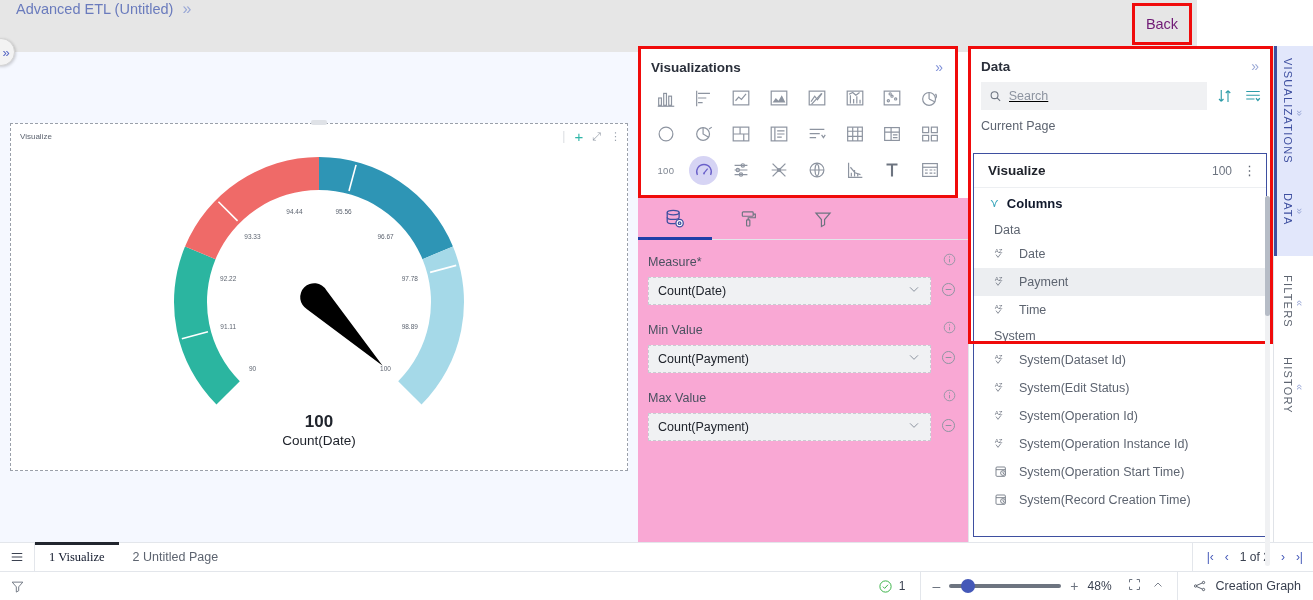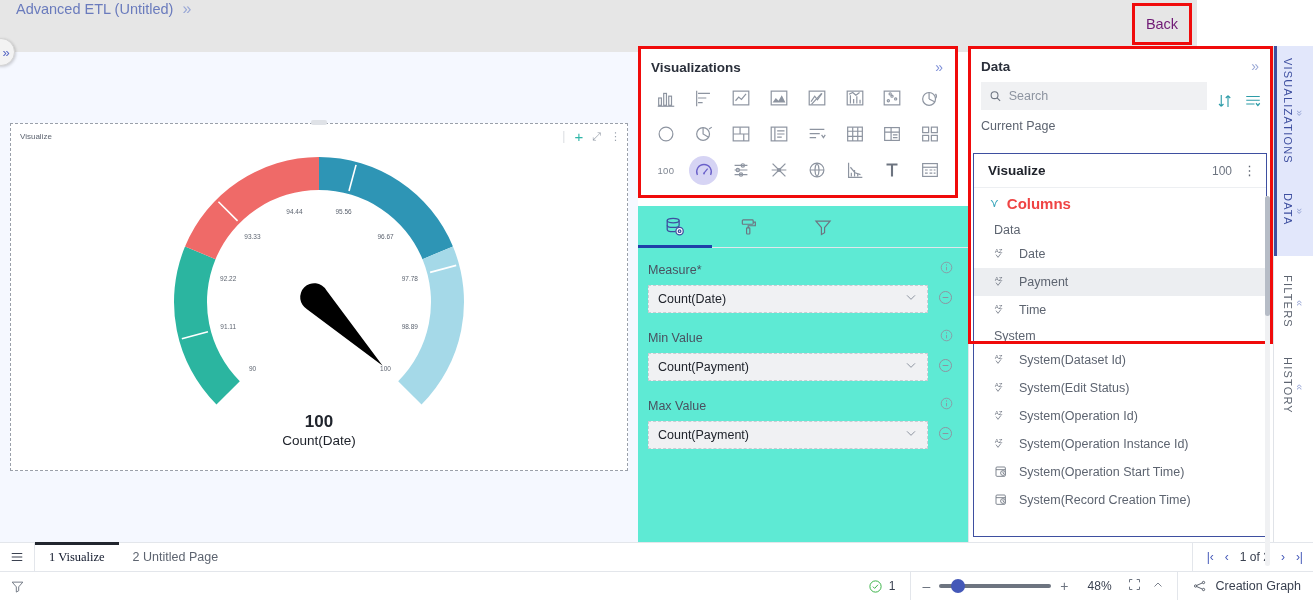--- a/index.html
+++ b/index.html
@@ -84,22 +84,22 @@
   .viz-cell svg { display: block; }
   .viz-cell .txt100 { font-size: 9.5px; color: #7e8590; letter-spacing: .3px; }
   .viz-cell.selected::before {
     content: ""; position: absolute; width: 29px; height: 29px; border-radius: 50%;
     background: #d6d4f4;
   }
   .viz-cell.selected svg { position: relative; z-index: 1; }
 
   
   .props {
-    position: absolute; left: 638px; top: 206px; width: 338px; height: 344px;
-    background: #5eead4; border-right: 4px solid #0ea5e9;
+    position: absolute; left: 638px; top: 198px; width: 338px; height: 344px;
+    background: #f9a8d4; border-right: 1px solid #0ea5e9;
   }
   .prop-tabs { display: flex; height: 42px; border-bottom: 1px solid #e3e6eb; }
   .prop-tab {
     width: 74px; display: flex; align-items: center; justify-content: center;
     cursor: pointer; position: relative;
   }
   .prop-tab.active::after {
     content: ""; position: absolute; left: 0; bottom: -1px; width: 74px; height: 3px;
     background: #1f3fa8;
   }
@@ -118,21 +118,21 @@
   .minus-btn { margin-left: 9px; cursor: pointer; }
 
   
   .data-panel {
     position: absolute; left: 968px; top: 46px; width: 305px; height: 496px;
     background: #ffffff; border-left: 1px solid #e3e6eb;
   }
   .data-head { display: flex; align-items: center; padding: 12px 14px 2px 12px; }
   .data-title { font-size: 13.5px; font-weight: bold; color: #2a2f3a; }
   .data-expand { margin-left: auto; color: #9aa8d6; font-size: 14px; cursor: pointer; }
-  .search-row { display: flex; align-items: flex-end; padding: 6px 10px 0 12px; }
+  .search-row { display: flex; align-items: center; padding: 6px 10px 0 12px; text-decoration: underline; }
   .search-box {
     flex: 1; height: 28px; background: #f0f1f3; display: flex; align-items: center;
     padding: 0 8px; cursor: text;
   }
   .search-box input {
     border: none; background: transparent; outline: none; margin-left: 7px;
     font-size: 12.5px; color: #5d6470; font-family: "Liberation Sans", sans-serif;
     width: 100%;
   }
   .search-box input::placeholder { color: #8d94a0; }
@@ -148,21 +148,21 @@
     height: 34px; display: flex; align-items: center; padding: 0 10px 0 14px;
     border-bottom: 1px solid #edeff2;
   }
   .tree-head-title { font-size: 13.5px; font-weight: bold; color: #20242c; }
   .tree-head-count { margin-left: auto; font-size: 12px; color: #6d7480; }
   .kebab { margin-left: 11px; cursor: pointer; color: #5d6470; font-size: 13px; letter-spacing: 0; }
   .tree-group {
     height: 30px; display: flex; align-items: center; padding-left: 16px; cursor: pointer;
   }
   .tree-group .chev { color: #3fa8bd; font-size: 12px; margin-right: 8px; }
-  .tree-group-label { font-size: 15px; font-weight: bold; color: #ef4444; }
+  .tree-group-label { font-size: 13px; font-weight: bold; color: #0f172a; }
   .sub-label { font-size: 12.5px; color: #5d6470; padding: 5px 0 3px 20px; }
   .field-item {
     height: 28px; display: flex; align-items: center; padding-left: 20px; cursor: pointer;
   }
   .field-item.hl { background: #eceef1; }
   .field-item .fi-label { font-size: 12.5px; color: #5d6470; margin-left: 9px; }
 
   .data-hl {
     position: absolute; left: 968px; top: 46px; width: 305px; height: 298px;
     border: 3px solid #f00b0b; pointer-events: none; z-index: 14;
@@ -227,21 +227,21 @@
   .zoom-group {
     display: flex; align-items: center; gap: 9px; padding: 0 12px;
     border-left: 1px solid #e3e6eb; border-right: 1px solid #e3e6eb; height: 29px;
   }
   .zbtn { font-size: 14px; color: #6d7480; cursor: pointer; line-height: 1; }
   .slider { position: relative; width: 112px; height: 4px; background: #6d7480; border-radius: 2px; cursor: pointer; }
   .slider-knob {
     position: absolute; left: 12px; top: -5px; width: 14px; height: 14px;
     border-radius: 50%; background: #4458b8;
   }
-  .zoom-pct { font-size: 12px; color: #3a4150; min-width: 30px; margin-left: 10px; }
+  .zoom-pct { font-size: 12px; color: #3a4150; min-width: 30px; }
   .exec { display: flex; align-items: center; gap: 8px; padding: 0 12px 0 14px; cursor: pointer; }
   .exec span { font-size: 12.5px; color: #3a4150; }
 </style>
 </head>
 <body>
 
 <div class="app">
 
   <div class="topbar">
     <div class="breadcrumb">

